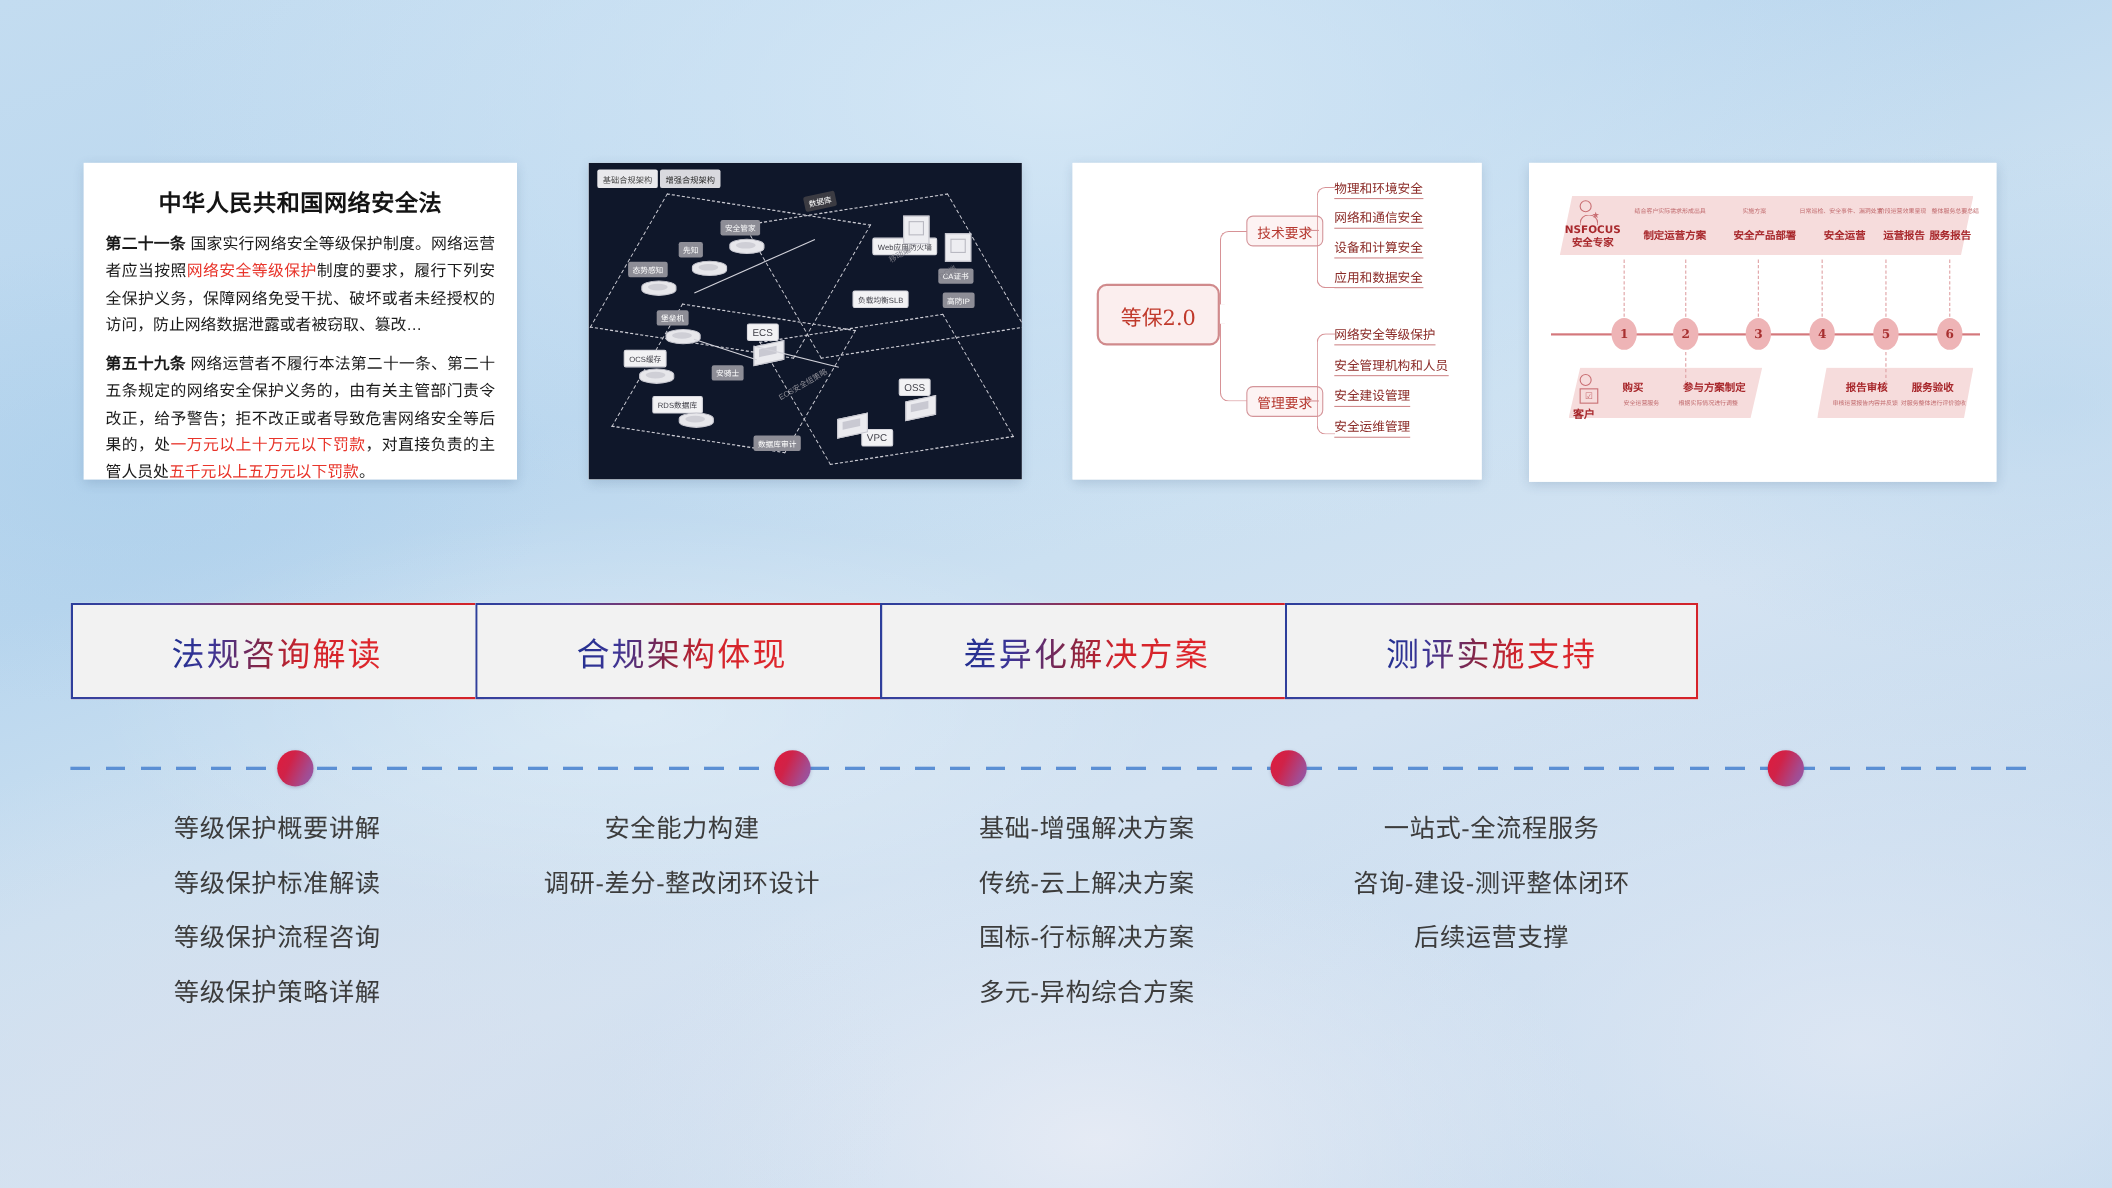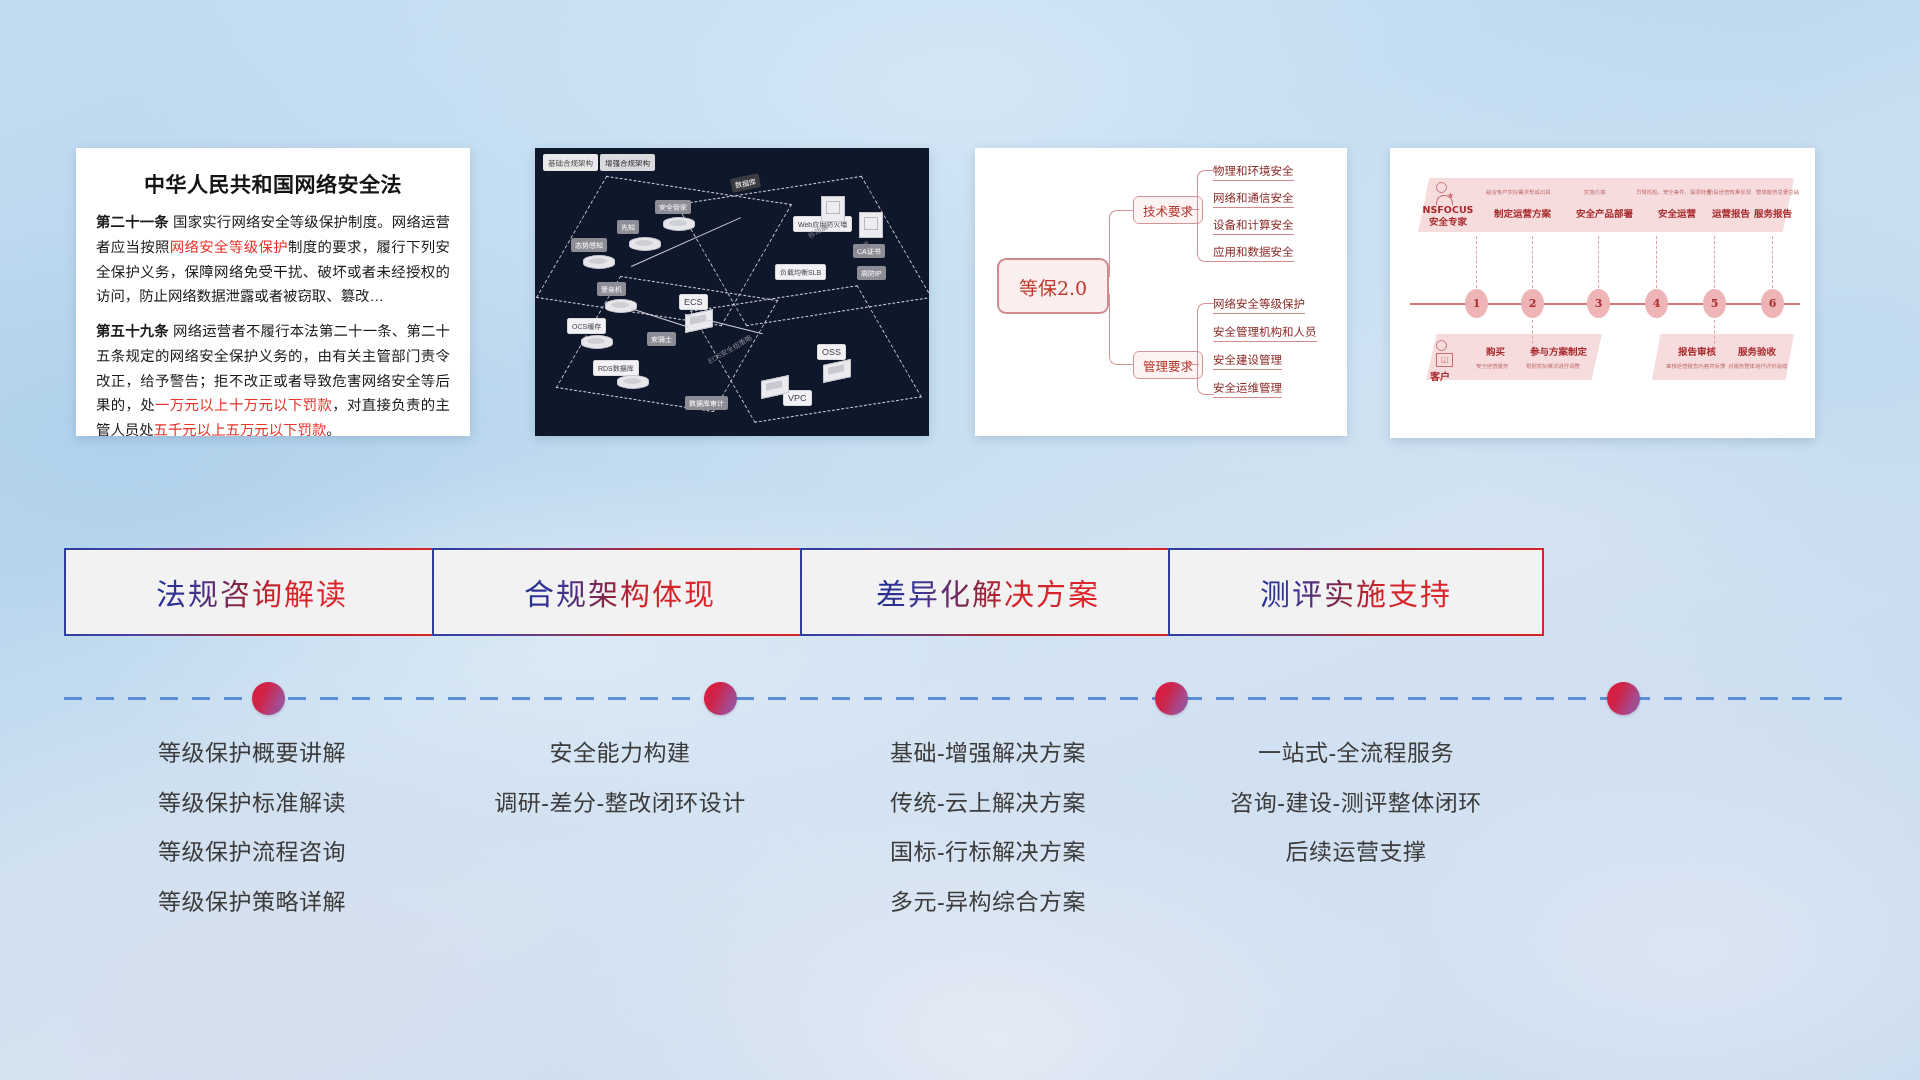--- a/index.html
+++ b/index.html
@@ -315,21 +315,21 @@
         <div class="dot" style="left:255px;top:141px;">4</div>
         <div class="dot" style="left:313px;top:141px;">5</div>
         <div class="dot" style="left:371px;top:141px;">6</div>
 
         <div class="persona" style="left:46px;top:192px;">
           <div class="hd"></div>
             <div class="chk">☑</div>
         </div>
         <div class="bl" style="left:40px;top:220px;font-size:10px;">客户</div>
 
-        <div class="bl" style="left:96px;top:196px;">购买</div>
+        <div class="bl" style="left:85px;top:196px;">购买</div>
         <div class="bs" style="left:86px;top:214px;">安全运营服务</div>
 
         <div class="bl" style="left:140px;top:196px;">参与方案制定</div>
         <div class="bs" style="left:136px;top:214px;">根据实际情况进行调整</div>
 
         <div class="bl" style="left:288px;top:196px;">报告审核</div>
         <div class="bs" style="left:276px;top:214px;">审核运营报告内容并反馈</div>
 
         <div class="bl" style="left:348px;top:196px;">服务验收</div>
         <div class="bs" style="left:338px;top:214px;">对服务整体进行评价验收</div>

